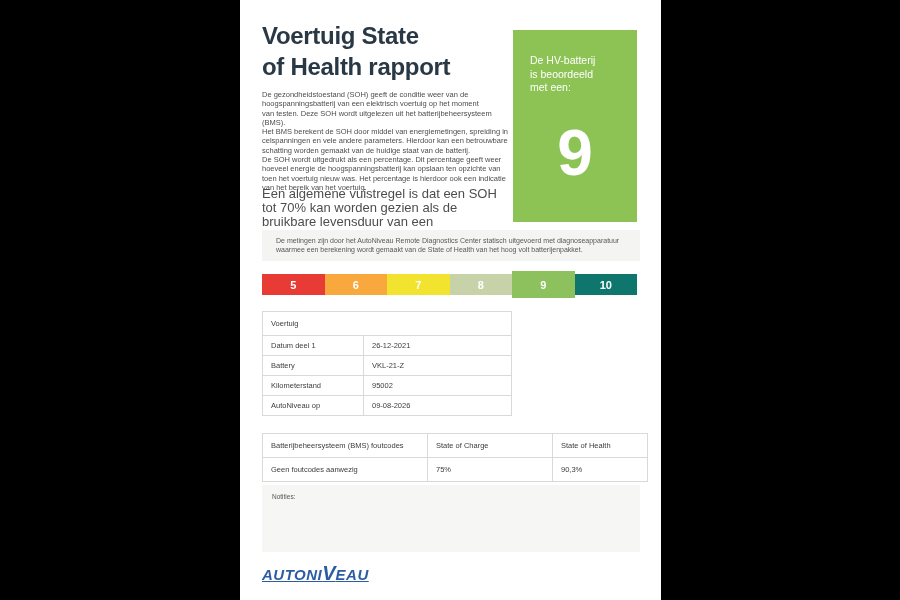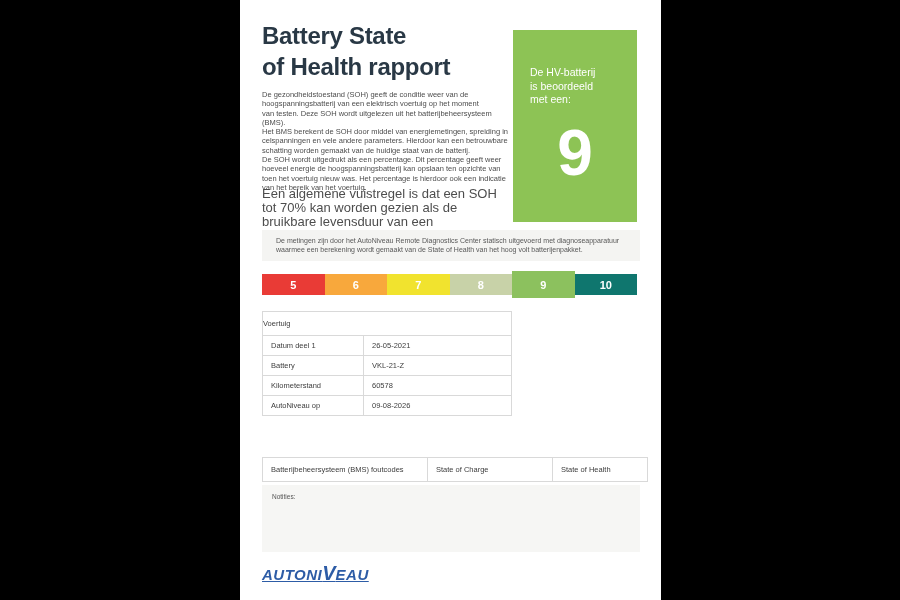--- a/index.html
+++ b/index.html
@@ -22,21 +22,21 @@
   }
   .rule{
     position:absolute;left:22px;top:187px;width:252px;
     font-size:13px;line-height:14px;color:#4d4d4d;white-space:pre-line;
   }
   .score-box{
     position:absolute;left:273px;top:30px;width:124px;height:192px;
   }
   .score-label{
     position:absolute;left:17px;top:24px;width:95px;
-    font-size:10.5px;line-height:13.5px;color:#ffffff;white-space:pre-line;margin-top:12px;
+    font-size:10.5px;line-height:13.5px;color:#ffffff;white-space:pre-line;
   }
   .score-value{
     position:absolute;left:0;top:86px;width:100%;text-align:center;
     font-size:64px;font-weight:bold;color:#ffffff;
   }
   .notice{
     position:absolute;left:22px;top:230px;width:378px;height:31px;
     background:#f4f4f2;box-sizing:border-box;padding:7px 14px;
     font-size:7px;line-height:8.8px;color:#585858;white-space:pre-line;
   }
@@ -46,23 +46,23 @@
   }
   .scale-segment{
     flex:1;height:21px;display:flex;align-items:center;justify-content:center;
     color:#ffffff;font-weight:bold;font-size:11px;
   }
   .scale-segment.active{height:27px;}
   table{border-collapse:collapse;color:#3d3d3d;}
   td,th{border:1px solid #d9d9d9;font-size:7.5px;text-align:left;font-weight:normal;}
   .vehicle-table{position:absolute;left:22px;top:311px;width:250px;}
   .vehicle-table td{padding:5px 8px;}
-  .vehicle-table .hdr td{padding:7px 0;}
+  .vehicle-table .hdr td{padding:7px 8px;}
   .vehicle-table .label-col{width:84px;}
-  .bms-table{position:absolute;left:22px;top:433px;width:386px;margin-top:24px;}
+  .bms-table{position:absolute;left:22px;top:433px;width:386px;}
   .bms-table td{padding:7px 8px;}
   .bms-col1{width:148px;}
   .bms-col2{width:108px;}
   .notes{
     position:absolute;left:22px;top:485px;width:378px;height:67px;
     background:#f6f6f4;box-sizing:border-box;padding:8px 10px;
     font-size:6.5px;color:#555555;
   }
   .logo{
     position:absolute;left:22px;top:562px;
@@ -71,21 +71,21 @@
   }
   .logo .logo-v{
     font-size:20px;letter-spacing:0;
   }
 </style>
 </head>
 <body>
 
 <div class="page">
 
-  <div class="title">Battery State
+  <div class="title">Voertuig State
 of Health rapport</div>
 
   <div class="intro">De gezondheidstoestand (SOH) geeft de conditie weer van de
 hoogspanningsbatterij van een elektrisch voertuig op het moment
 van testen. Deze SOH wordt uitgelezen uit het batterijbeheersysteem (BMS).
 Het BMS berekent de SOH door middel van energiemetingen, spreiding in
 celspanningen en vele andere parameters. Hierdoor kan een betrouwbare
 schatting worden gemaakt van de huidige staat van de batterij.
 De SOH wordt uitgedrukt als een percentage. Dit percentage geeft weer
 hoeveel energie de hoogspanningsbatterij kan opslaan ten opzichte van
@@ -114,44 +114,49 @@
     <div class="scale-segment" style="background-color: #0f766e;">10</div>
   </div>
 
   <table class="vehicle-table">
     <tbody>
       <tr class="hdr">
         <td colspan="2">Voertuig</td>
       </tr>
       <tr>
         <td class="label-col">Datum deel 1</td>
-        <td>26-05-2021</td>
+        <td>26-12-2021</td>
       </tr>
       <tr>
         <td class="label-col">Battery</td>
         <td>VKL-21-Z</td>
       </tr>
       <tr>
         <td class="label-col">Kilometerstand</td>
-        <td>60578</td>
+        <td>95002</td>
       </tr>
       <tr>
         <td class="label-col">AutoNiveau op</td>
         <td>09-08-2026</td>
       </tr>
     </tbody>
   </table>
 
   <table class="bms-table">
     <tbody>
       <tr>
         <td class="bms-col1">Batterijbeheersysteem (BMS) foutcodes</td>
         <td class="bms-col2">State of Charge</td>
         <td>State of Health</td>
       </tr>
+      <tr>
+        <td class="bms-col1">Geen foutcodes aanwezig</td>
+        <td class="bms-col2">75%</td>
+        <td>90,3%</td>
+      </tr>
     </tbody>
   </table>
 
   <div class="notes">
     <span>Notities:</span>
   </div>
 
   <div class="logo" style="color: rgb(45, 92, 166);">
     <span>AUTONI</span><span class="logo-v">V</span><span>EAU</span>
   </div>

